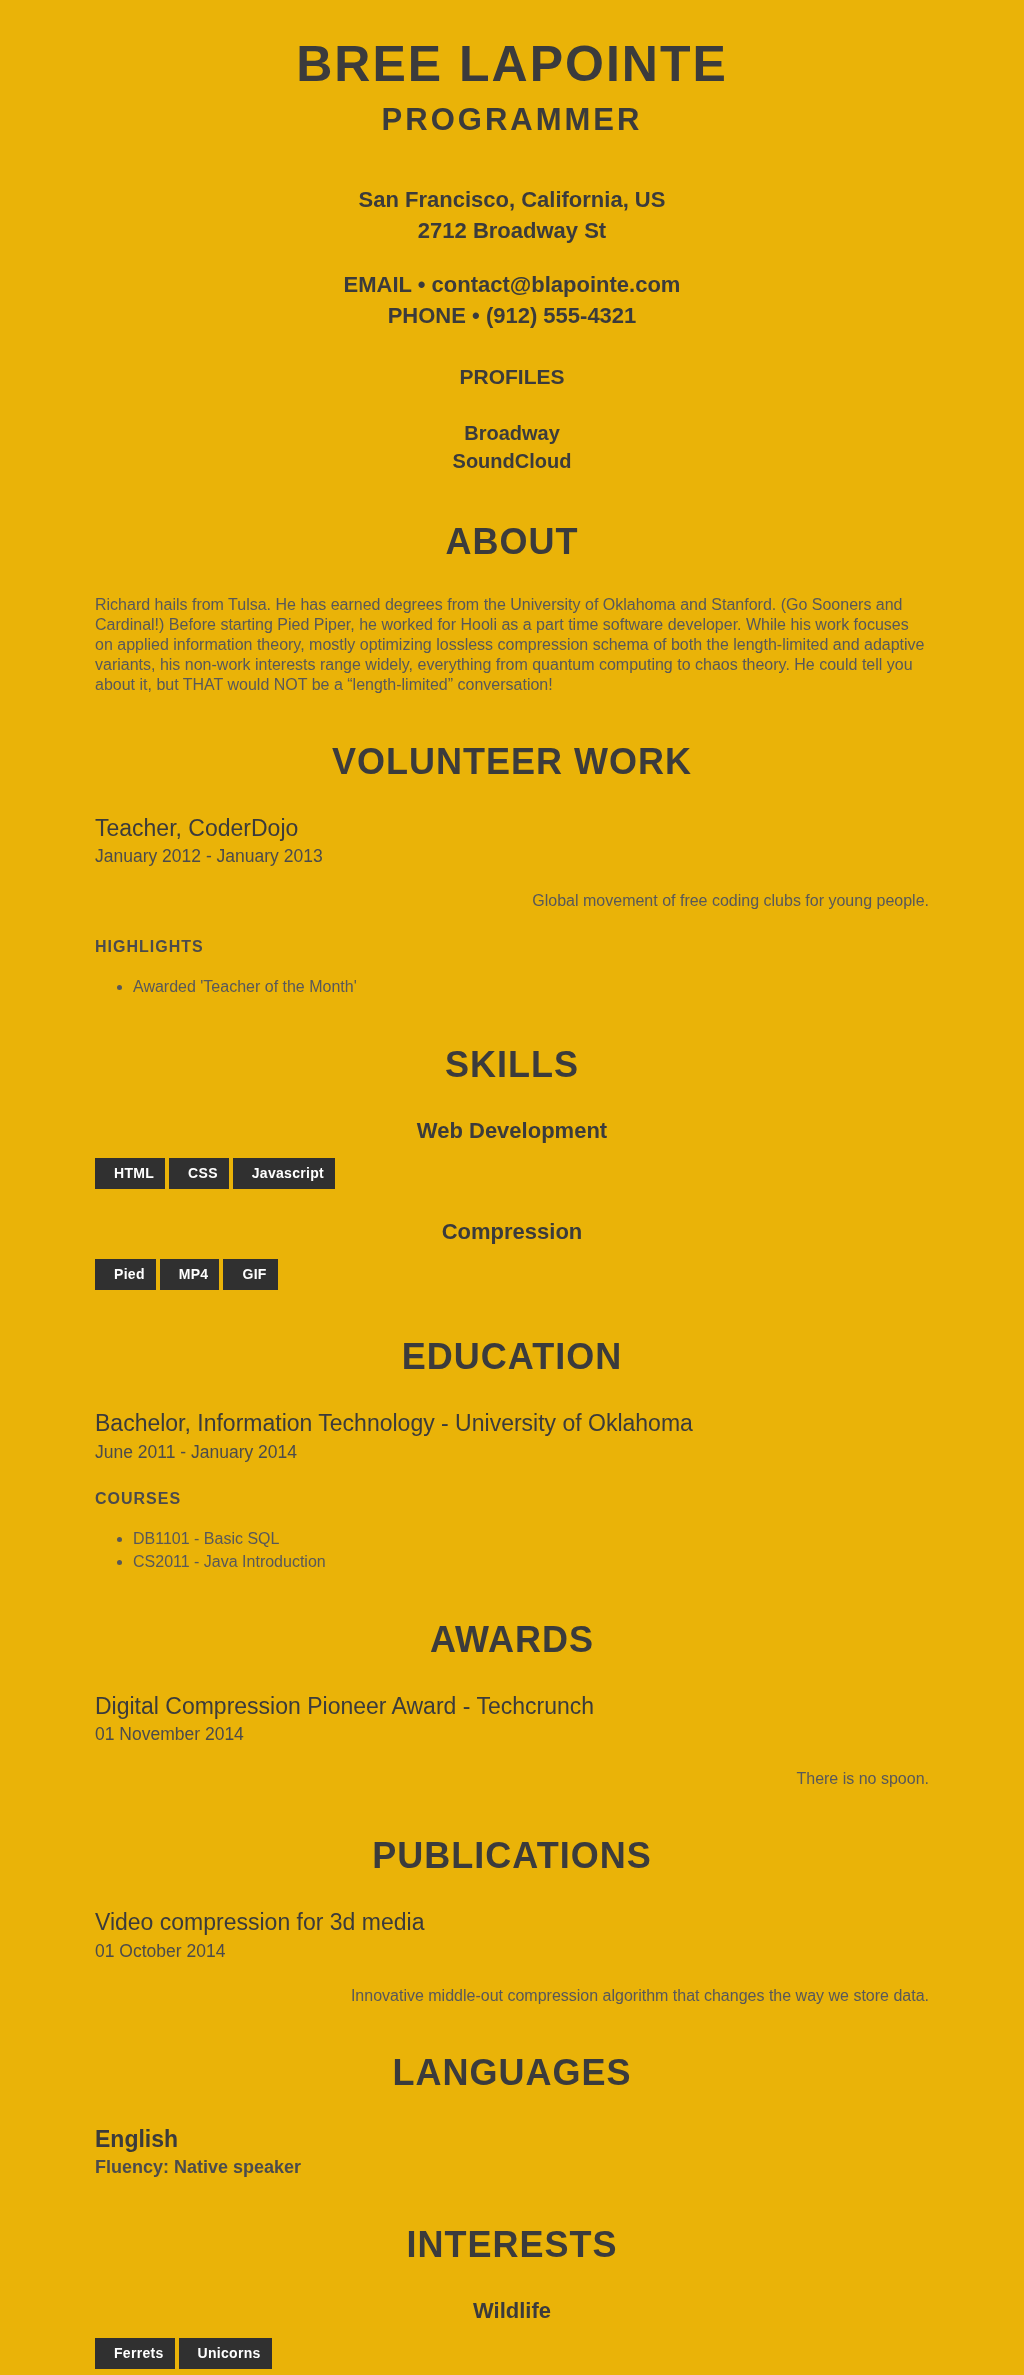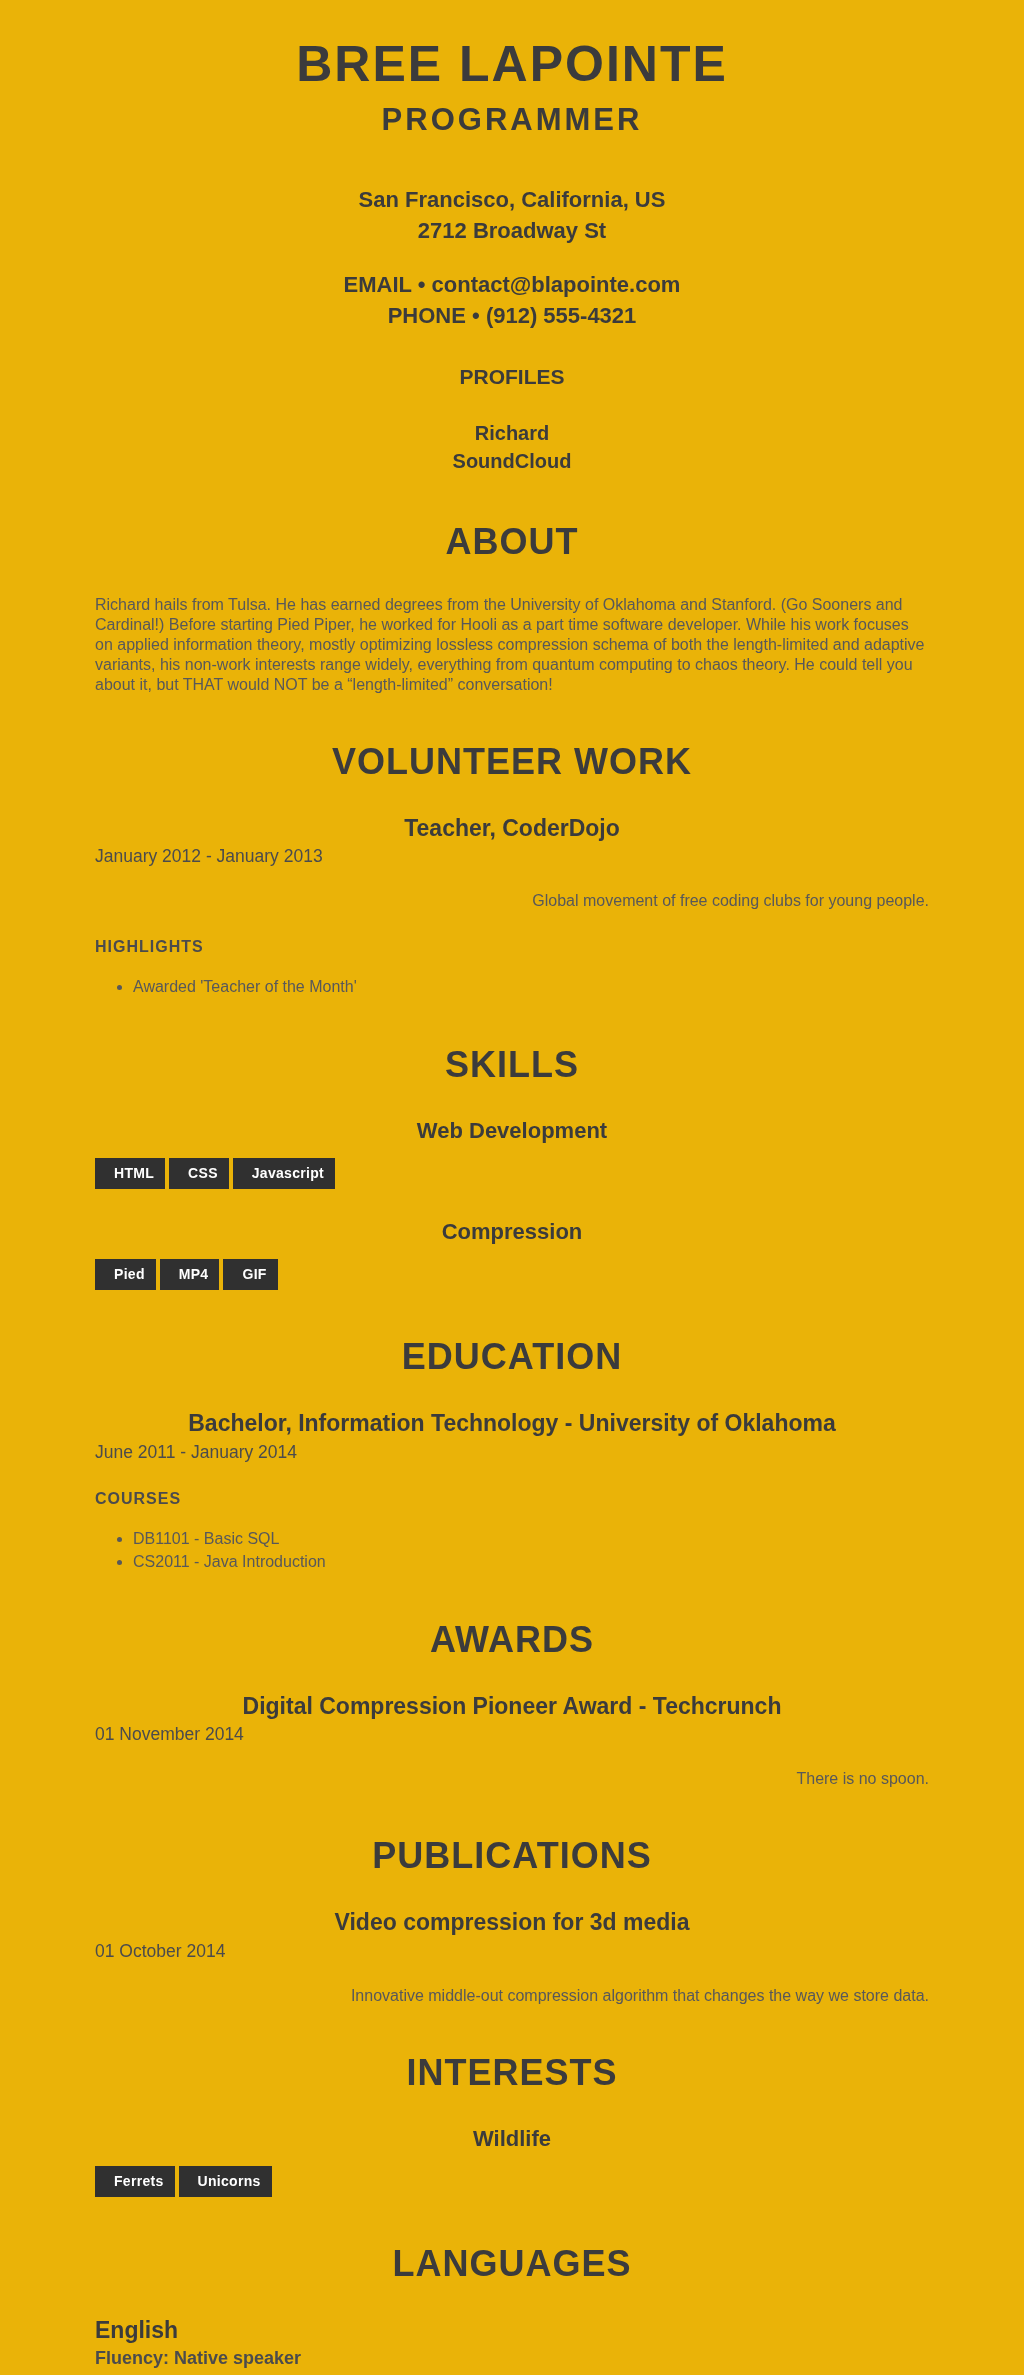--- a/index.html
+++ b/index.html
@@ -24,21 +24,21 @@
   .profiles-heading { margin-top: 30px; font-size: 21px; font-weight: 700; }
   .profiles-list { margin-top: 27px; font-size: 20px; font-weight: 700; line-height: 28px; }
   .profile-link { display: block; color: #3b3b3c; text-decoration: none; cursor: pointer; }
 
   
   section { margin-top: 46px; }
   .section-heading {
     font-size: 36px; font-weight: 700; letter-spacing: 1px;
     color: #3b3b3c; margin: 0 0 32px 0; text-align: center;
   }
-  .entry-title { font-size: 23px; font-weight: 700; color: #3b3b3c; margin: 0; line-height: 1.2; text-align: center; }
+  .entry-title { font-size: 23px; font-weight: 400; color: #3b3b3c; margin: 0; line-height: 1.2; }
   .entry-dates { font-size: 17.5px; font-weight: 400; color: #4b4b4d; margin-top: 4px; }
   .entry-summary { font-size: 16px; line-height: 21px; color: #58585a; margin-top: 23px; text-align: right; }
   .sub-label { font-size: 16px; font-weight: 700; letter-spacing: 1px; color: #4b4b4d; margin-top: 27px; }
   ul.bullets { margin: 19px 0 0 0; padding-left: 38px; font-size: 16px; line-height: 23px; color: #58585a; }
   .about-text { margin: 0; font-size: 16px; line-height: 20px; color: #58585a; }
 
   
   .group { margin-top: 0; }
   .group + .group { margin-top: 30px; }
   .group-name { font-size: 22px; font-weight: 700; color: #3b3b3c; margin: 0 0 14px 0; text-align: center; }
@@ -67,21 +67,21 @@
         <div class="contact-group">
           <div>San Francisco, California, US</div>
           <div>2712 Broadway St</div>
         </div>
         <div class="contact-group">
           <div><span>EMAIL</span> <span>•</span> <span>contact@blapointe.com</span></div>
           <div><span>PHONE</span> <span>•</span> <span>(912) 555-4321</span></div>
         </div>
         <div class="profiles-heading">PROFILES</div>
         <div class="profiles-list">
-          <a class="profile-link">Richard</a>
+          <a class="profile-link">Broadway</a>
           <a class="profile-link">SoundCloud</a>
         </div>
       </div>
     </div>
 
     <section>
       <h2 class="section-heading">ABOUT</h2>
       <p class="about-text">Richard hails from Tulsa. He has earned degrees from the University of Oklahoma and Stanford. (Go Sooners and Cardinal!) Before starting Pied Piper, he worked for Hooli as a part time software developer. While his work focuses on applied information theory, mostly optimizing lossless compression schema of both the length-limited and adaptive variants, his non-work interests range widely, everything from quantum computing to chaos theory. He could tell you about it, but THAT would NOT be a “length-limited” conversation!</p>
     </section>
 
@@ -143,32 +143,32 @@
     <section>
       <h2 class="section-heading">PUBLICATIONS</h2>
       <div>
         <h3 class="entry-title">Video compression for 3d media</h3>
         <div class="entry-dates">01 October 2014</div>
         <div class="entry-summary">Innovative middle-out compression algorithm that changes the way we store data.</div>
       </div>
     </section>
 
     <section>
+      <h2 class="section-heading">LANGUAGES</h2>
+      <div>
+        <h3 class="lang-name">English</h3>
+        <div class="lang-fluency">Fluency: Native speaker</div>
+      </div>
+    </section>
+
+    <section>
       <h2 class="section-heading">INTERESTS</h2>
       <div class="group">
         <h3 class="group-name">Wildlife</h3>
         <div class="badges">
           <span class="badge">Ferrets</span>
           <span class="badge">Unicorns</span>
         </div>
       </div>
     </section>
 
-    <section>
-      <h2 class="section-heading">LANGUAGES</h2>
-      <div>
-        <h3 class="lang-name">English</h3>
-        <div class="lang-fluency">Fluency: Native speaker</div>
-      </div>
-    </section>
-
   </div>
 </div>
 
 </body></html>

